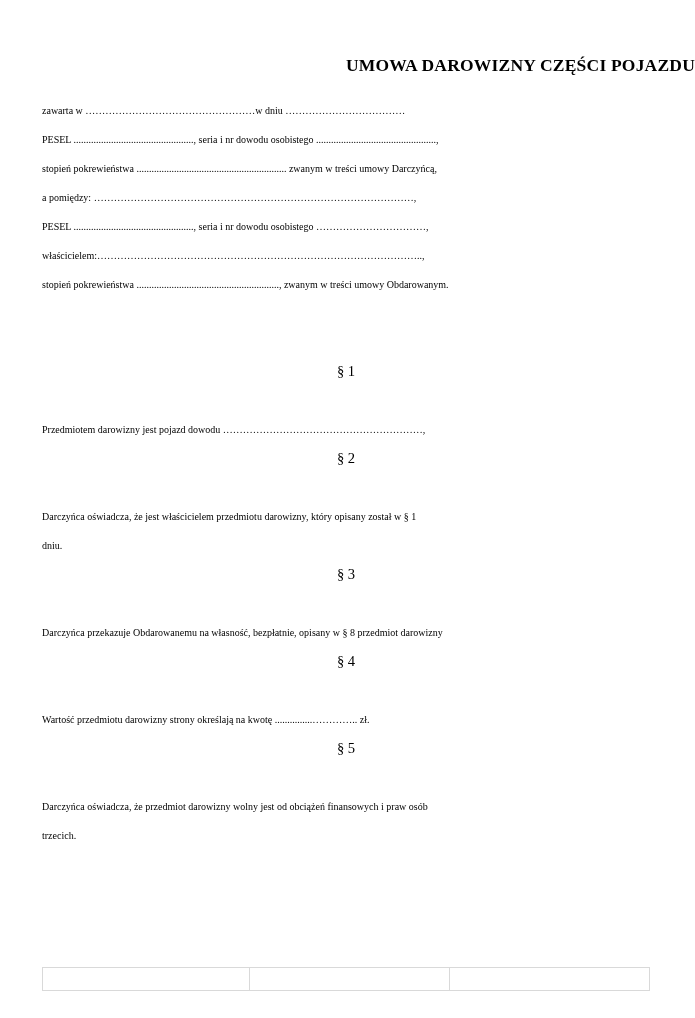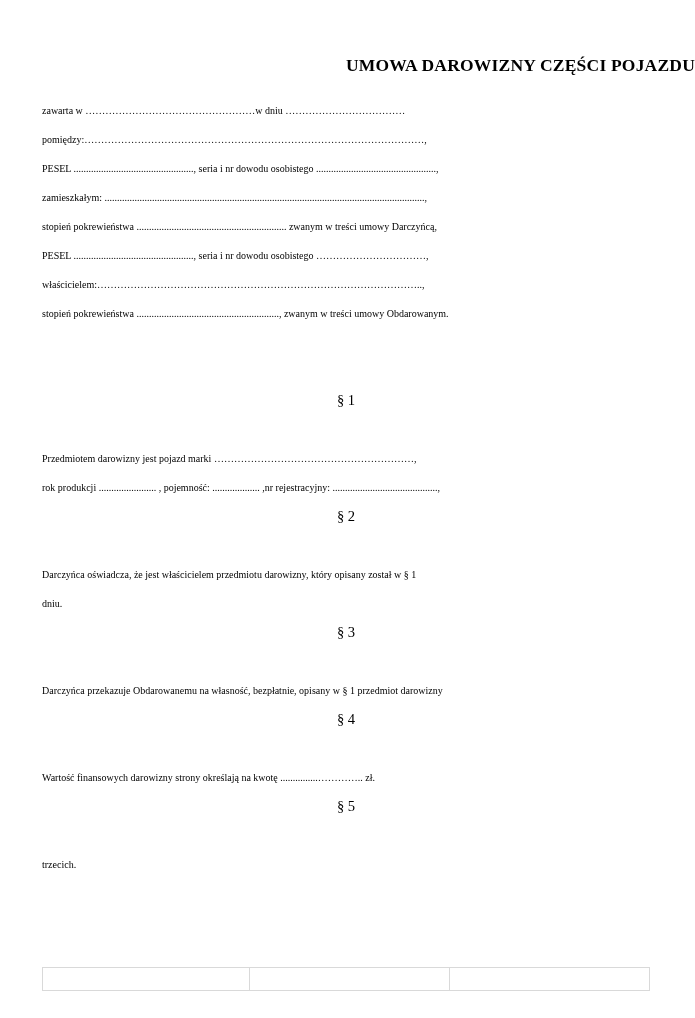--- a/index.html
+++ b/index.html
@@ -76,60 +76,59 @@
 <body>
 
 <div class="page">
 
   <div class="doc-title">UMOWA DAROWIZNY CZĘŚCI POJAZDU</div>
 
   <div class="body-block">
 
     <div>
       <div class="line">zawarta w ……………………………………………w dniu ………………………………</div>
-      <div class="line">pomiędzy:…………………………………………………………………………………………,</div>
       <div class="line">PESEL ................................................, seria i nr dowodu osobistego ................................................,</div>
-      <div class="line">zamieszkałym: ................................................................................................................................,</div>
       <div class="line">stopień pokrewieństwa ............................................................ zwanym w treści umowy Darczyńcą,</div>
+      <div class="line">a pomiędzy: ……………………………………………………………………………………,</div>
       <div class="line">PESEL ................................................, seria i nr dowodu osobistego ……………………………,</div>
       <div class="line">właścicielem:……………………………………………………………………………………..,</div>
       <div class="line">stopień pokrewieństwa ........................................................., zwanym w treści umowy Obdarowanym.</div>
     </div>
 
     <div class="spacer-lg"></div>
 
     <div>
       <div class="section-head">§ 1</div>
       <div class="spacer-md"></div>
-      <div class="line">Przedmiotem darowizny jest pojazd marki ……………………………………………………,</div>
-      <div class="line">rok produkcji ....................... , pojemność: ................... ,nr rejestracyjny: ..........................................,</div>
+      <div class="line">Przedmiotem darowizny jest pojazd dowodu ……………………………………………………,</div>
     </div>
 
     <div>
       <div class="section-head">§ 2</div>
       <div class="spacer-md"></div>
       <div class="line">Darczyńca oświadcza, że jest właścicielem przedmiotu darowizny, który opisany został w § 1</div>
       <div class="line">dniu.</div>
     </div>
 
     <div>
       <div class="section-head">§ 3</div>
       <div class="spacer-md"></div>
-      <div class="line">Darczyńca przekazuje Obdarowanemu na własność, bezpłatnie, opisany w § 1 przedmiot darowizny</div>
+      <div class="line">Darczyńca przekazuje Obdarowanemu na własność, bezpłatnie, opisany w § 8 przedmiot darowizny</div>
     </div>
 
     <div>
       <div class="section-head">§ 4</div>
       <div class="spacer-md"></div>
-      <div class="line">Wartość finansowych darowizny strony określają na kwotę ...............………….. zł.</div>
+      <div class="line">Wartość przedmiotu darowizny strony określają na kwotę ...............………….. zł.</div>
     </div>
 
     <div>
       <div class="section-head">§ 5</div>
       <div class="spacer-md"></div>
+      <div class="line">Darczyńca oświadcza, że przedmiot darowizny wolny jest od obciążeń finansowych i praw osób</div>
       <div class="line">trzecich.</div>
     </div>
 
   </div>
 
   <table class="sign-table">
     <tbody>
       <tr>
         <td class="col-a"></td>
         <td class="col-b"></td>

